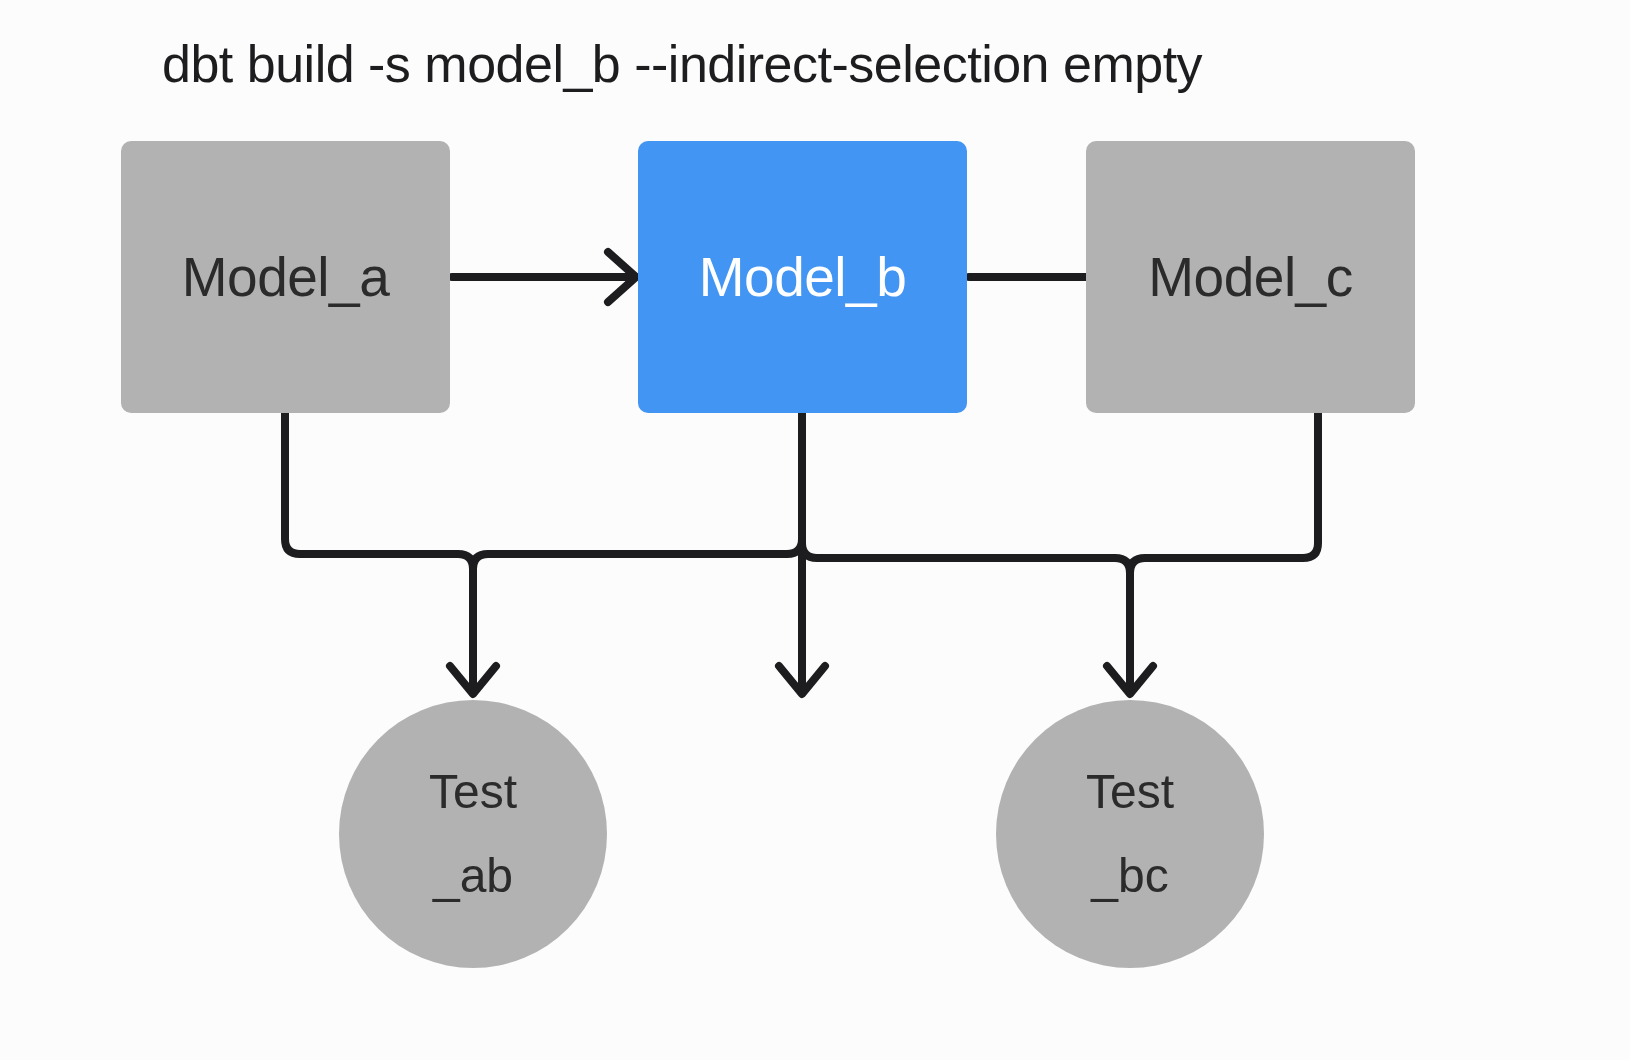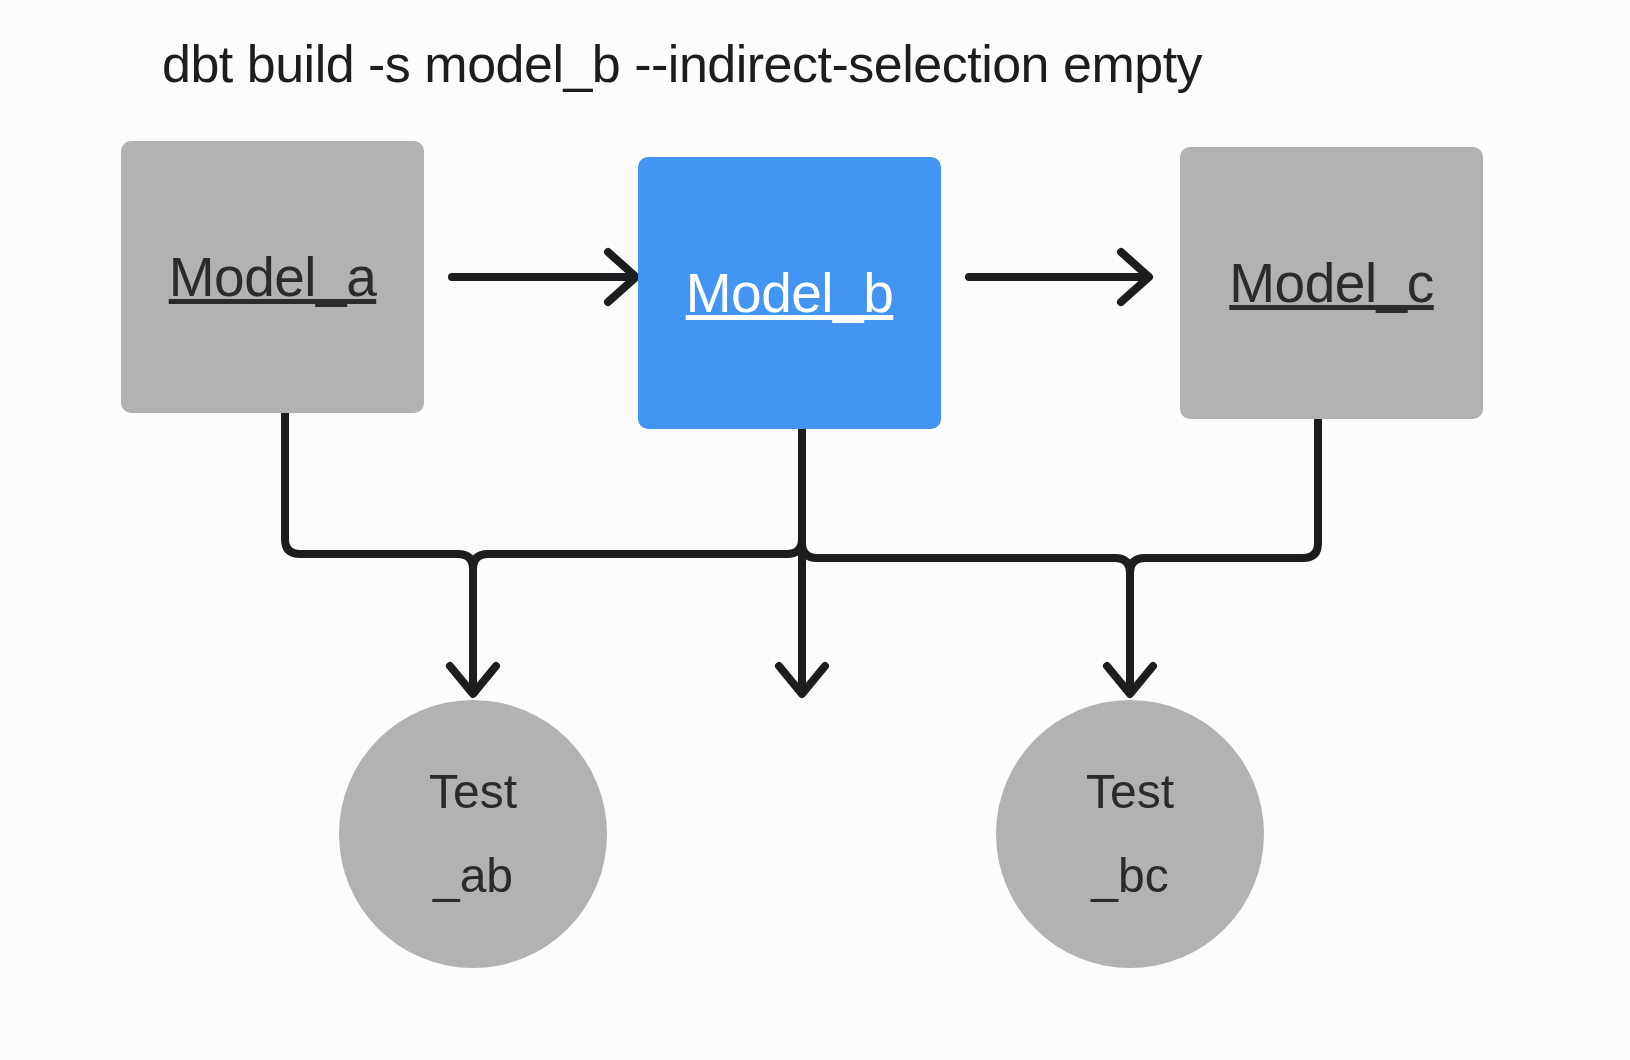--- a/index.html
+++ b/index.html
@@ -37,40 +37,39 @@
   .edges path {
     fill: none;
     stroke: var(--edge-black, #1d1d1f);
     stroke-width: 8;
     stroke-linecap: round;
     stroke-linejoin: round;
   }
   .model-node {
     position: absolute;
     top: 141px;
-    width: 303px;
+    width: 329px;
     height: 272px;
     border-radius: 10px;
     background: var(--node-gray, #b2b2b2);
     color: var(--node-text-dark, #2b2b2b);
     display: flex;
     align-items: center;
     justify-content: center;
     font-size: 55px;
     font-weight: 500;
     letter-spacing: -0.5px;
-    text-decoration: underline;
   }
   .model-node.selected {
     background: var(--node-selected-blue, #4295f2);
     color: var(--node-text-light, #ffffff);
   }
   .model-a { left: 121px; }
-  .model-b { left: 638px; margin-top: 16px; }
-  .model-c { left: 1180px; margin-top: 6px; }
+  .model-b { left: 638px; }
+  .model-c { left: 1086px; }
   .test-node {
     position: absolute;
     top: 700px;
     width: 268px;
     height: 268px;
     border-radius: 50%;
     background: var(--node-gray, #b2b2b2);
     color: var(--node-text-dark, #2b2b2b);
     display: flex;
     flex-direction: column;

